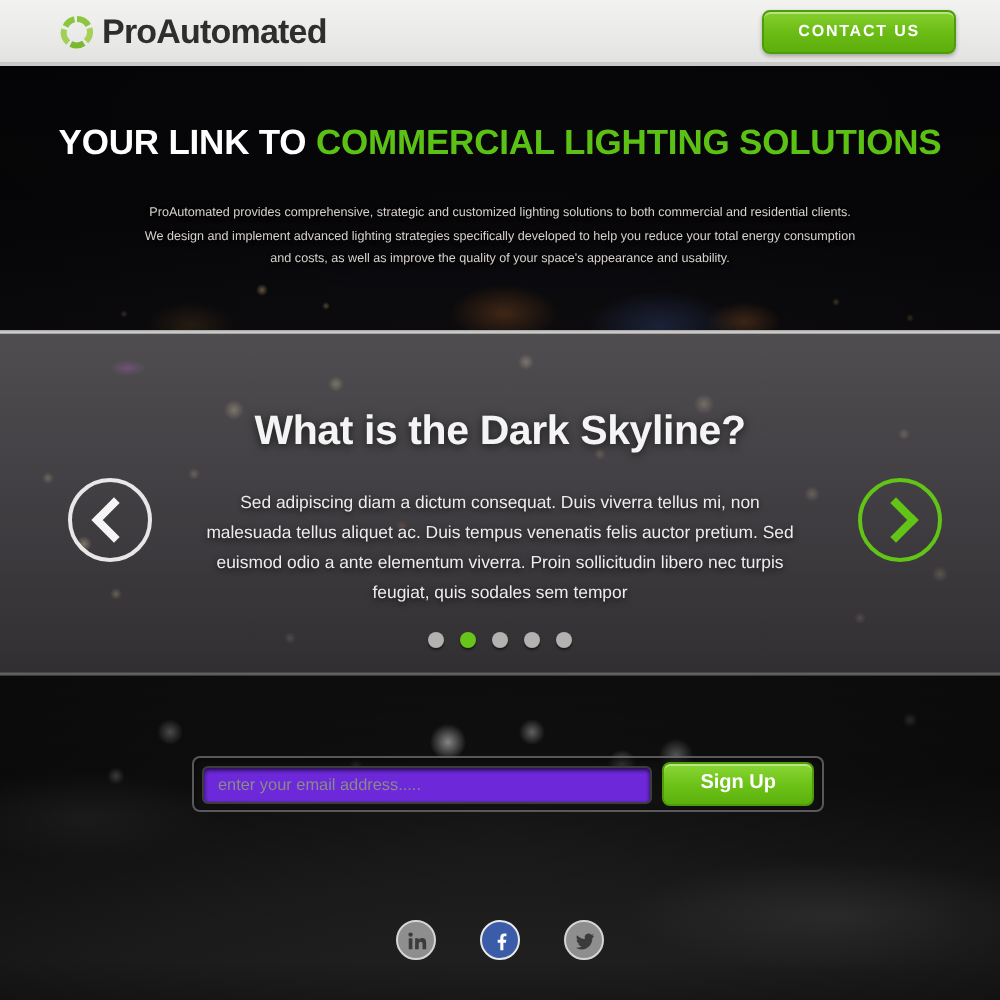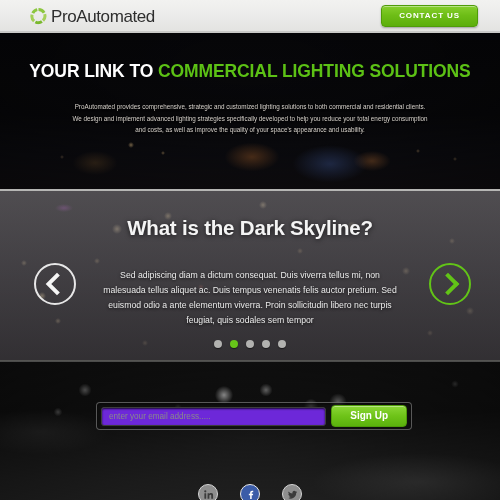--- a/index.html
+++ b/index.html
@@ -42,21 +42,21 @@
   .logo-mark {
     width: 17px;
     height: 17px;
     flex: 0 0 17px;
     position: relative;
   }
   .logo-text {
     font-size: 17px;
     color: #2e2e2e;
     letter-spacing: -0.4px;
-    font-weight: 400;
+    font-weight: 700;
     line-height: 1;
     white-space: nowrap;
   }
   .contact-btn {
     position: absolute;
     right: 22px;
     top: 50%;
     transform: translateY(-50%);
     background: linear-gradient(to bottom, #86cf2e 0%, #6dbd16 48%, #5cae0c 100%);
     border: 1px solid #4f9c09;
@@ -68,21 +68,21 @@
     padding: 6px 17px 6px 17px;
     box-shadow: inset 0 1px 0 rgba(255,255,255,0.42), 0 1px 2px rgba(0,0,0,0.3);
     cursor: pointer;
     white-space: nowrap;
     line-height: 1;
   }
 
   
   .hero-top {
     position: relative;
-    height: 156px;
+    height: 132px;
     overflow: hidden;
     background: #050507;
   }
   .hero-top .bg {
     position: absolute;
     inset: 0;
     background:
       radial-gradient(ellipse 38px 20px at 252px 124px, rgba(205,120,55,0.55), transparent 72%),
       radial-gradient(ellipse 52px 26px at 330px 131px, rgba(90,125,215,0.5), transparent 72%),
       radial-gradient(ellipse 26px 14px at 372px 128px, rgba(230,140,70,0.5), transparent 72%),
@@ -165,21 +165,21 @@
       radial-gradient(circle 3px at 145px 152px, rgba(255,220,170,0.3), transparent),
       linear-gradient(to bottom, #3b383b 0%, #39363a 45%, #343134 100%);
   }
   .slider .haze {
     position: absolute;
     inset: 0;
     background: linear-gradient(to bottom, rgba(100,98,102,0.50) 0%, rgba(72,70,74,0.52) 50%, rgba(48,46,50,0.55) 100%);
   }
   .slide-title {
     position: absolute;
-    top: 15px;
+    top: 27px;
     left: 0;
     right: 0;
     text-align: center;
     color: #f4f4f4;
     font-size: 20.5px;
     font-weight: bold;
     letter-spacing: -0.2px;
     line-height: 1;
     text-shadow: 0 1px 5px rgba(0,0,0,0.65);
     white-space: nowrap;

